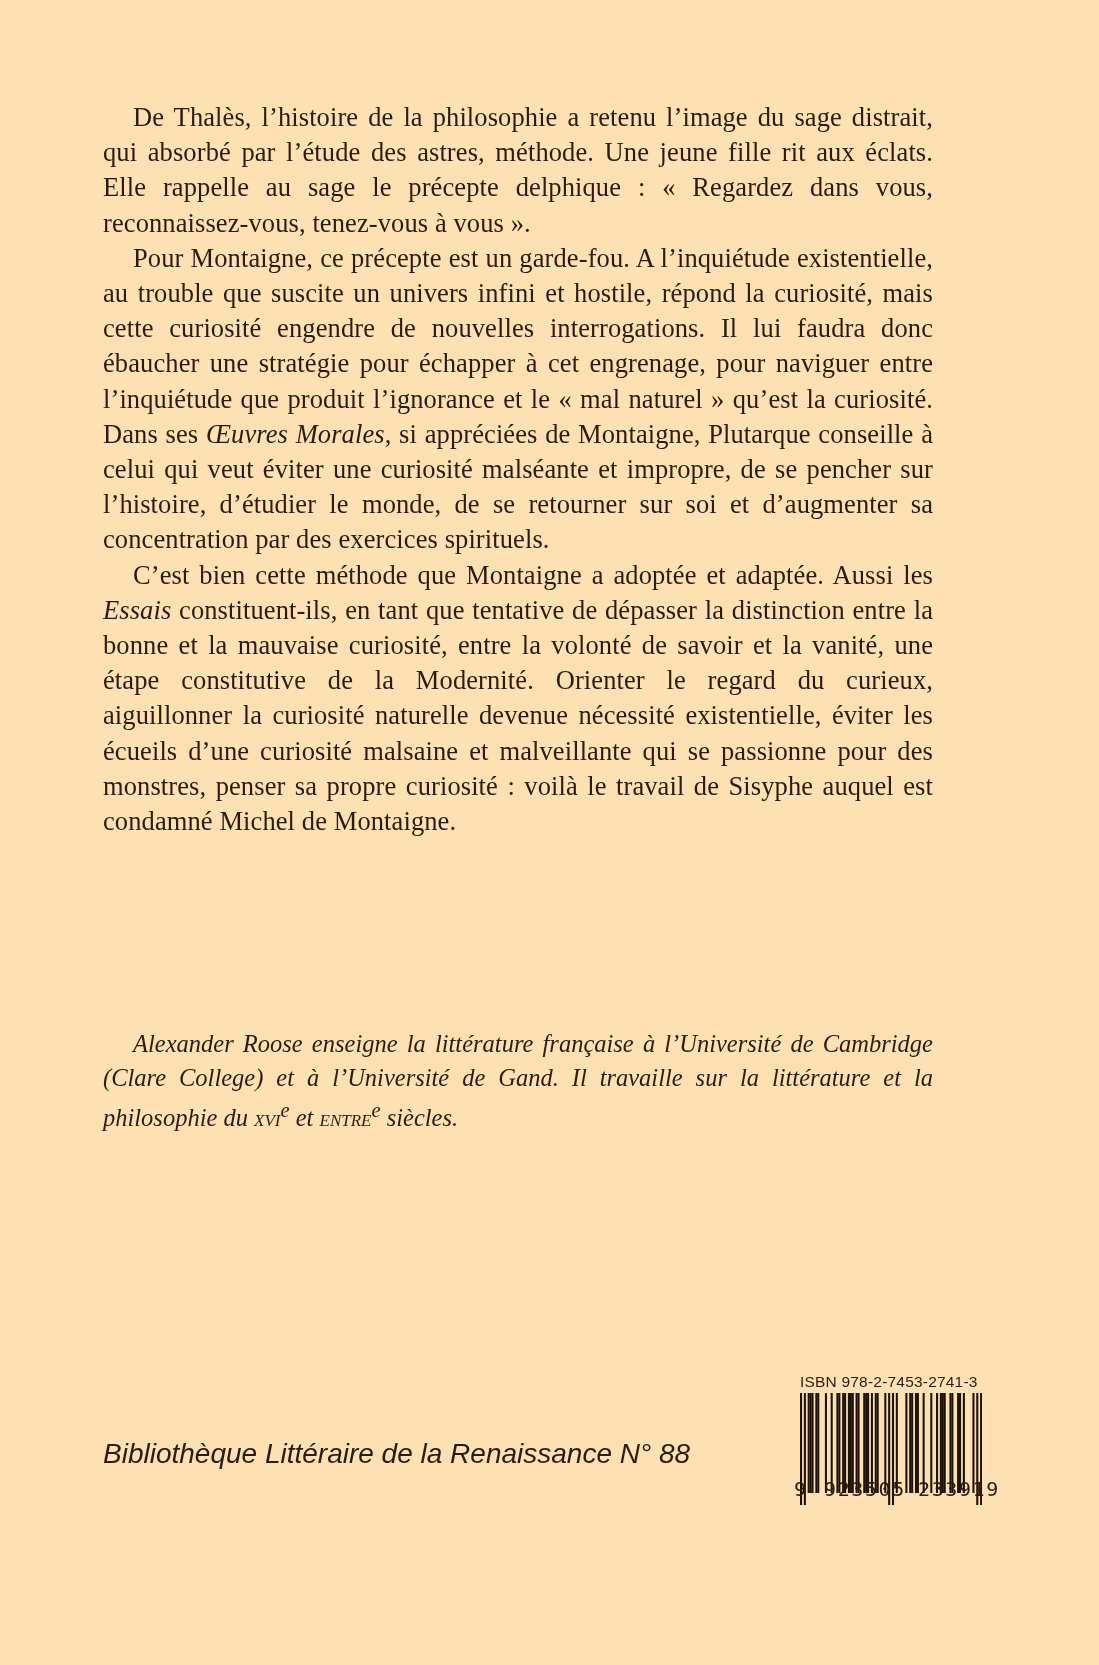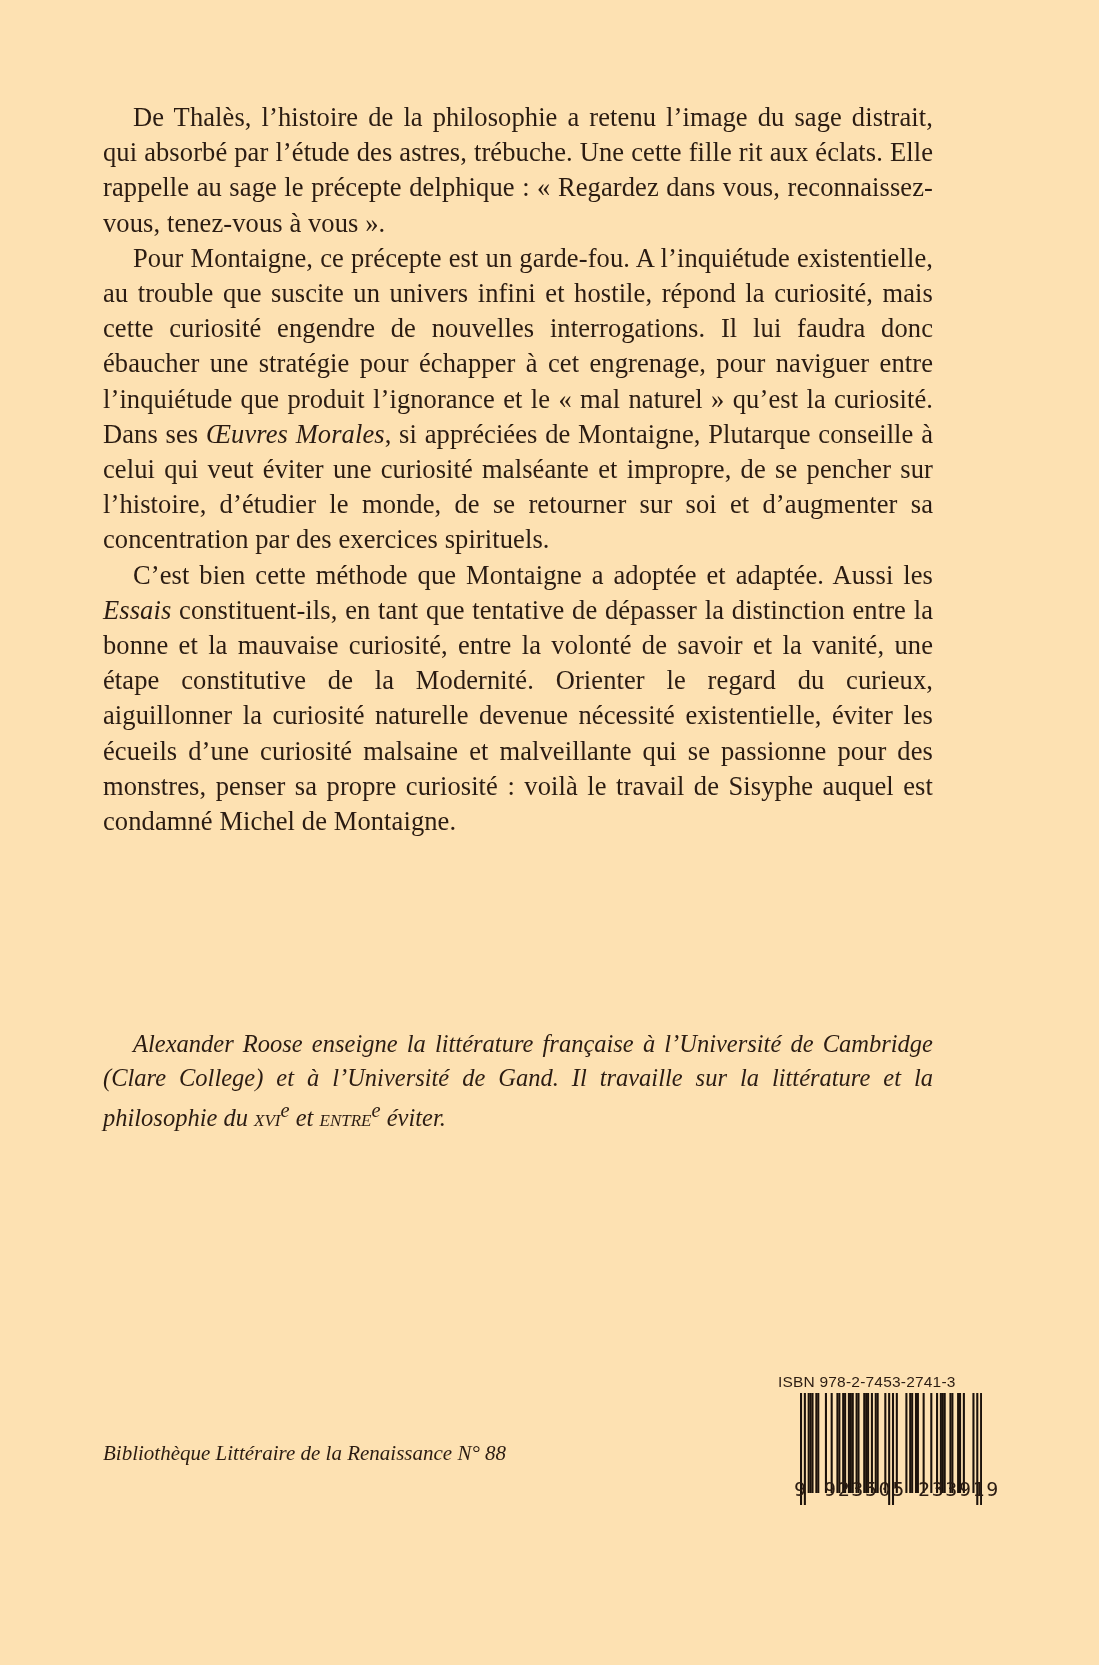--- a/index.html
+++ b/index.html
@@ -31,35 +31,35 @@
       font-style: italic;
       font-size: 24.5px;
       line-height: 33.5px;
       text-align: justify;
     }
     .bio p { margin: 0; text-indent: 30px; }
     .smallcaps { font-variant: small-caps; }
     .series {
       position: absolute;
       left: 103px; top: 1437px;
-      font-family: Liberation Serif, serif;
+      font-family: Liberation Sans, sans-serif;
       font-style: italic;
-      font-size: 21px;
+      font-size: 28px;
       line-height: 33px;
     }
     .barcode-block {
       position: absolute;
       left: 758px; top: 1373px;
       width: 230px;
     }
     .isbn-text {
       font-family: "Liberation Sans", sans-serif;
       font-size: 15.5px;
       letter-spacing: 0.2px;
-      margin-left: 20px;
+      margin-left: 42px;
       white-space: nowrap;
     }
     .bars {
       display: block;
       margin-left: 42px;
       margin-top: 2px;
     }
     .ean-digits {
       font-family: "DejaVu Sans Mono", "Liberation Mono", monospace;
       font-size: 20px;
@@ -68,27 +68,27 @@
       margin-top: -28px;
     }
     .ean-digits .d0 { position: absolute; left: 36px; top: 0; }
     .ean-digits .d1 { position: absolute; left: 66px; top: 0; letter-spacing: 1.6px; }
     .ean-digits .d2 { position: absolute; left: 160px; top: 0; letter-spacing: 1.6px; }
   </style>
 </head>
 <body>
 
 <div class="blurb">
-  <p>De Thalès, l’histoire de la philosophie a retenu l’image du sage distrait, qui absorbé par l’étude des astres, trébuche. Une cette fille rit aux éclats. Elle rappelle au sage le précepte delphique : « Regardez dans vous, reconnaissez-vous, tenez-vous à vous ».</p>
+  <p>De Thalès, l’histoire de la philosophie a retenu l’image du sage distrait, qui absorbé par l’étude des astres, méthode. Une jeune fille rit aux éclats. Elle rappelle au sage le précepte delphique : « Regardez dans vous, reconnaissez-vous, tenez-vous à vous ».</p>
   <p><span>Pour Montaigne, ce précepte est un garde-fou. A l’inquiétude existentielle, au trouble que suscite un univers infini et hostile, répond la curiosité, mais cette curiosité engendre de nouvelles interrogations. Il lui faudra donc ébaucher une stratégie pour échapper à cet engrenage, pour naviguer entre l’inquiétude que produit l’ignorance et le « mal naturel » qu’est la curiosité. Dans ses </span><em>Œuvres Morales</em><span>, si appréciées de Montaigne, Plutarque conseille à celui qui veut éviter une curiosité malséante et impropre, de se pencher sur l’histoire, d’étudier le monde, de se retourner sur soi et d’augmenter sa concentration par des exercices spirituels.</span></p>
   <p><span>C’est bien cette méthode que Montaigne a adoptée et adaptée. Aussi les </span><em>Essais</em><span> constituent-ils, en tant que tentative de dépasser la distinction entre la bonne et la mauvaise curiosité, entre la volonté de savoir et la vanité, une étape constitutive de la Modernité. Orienter le regard du curieux, aiguillonner la curiosité naturelle devenue nécessité existentielle, éviter les écueils d’une curiosité malsaine et malveillante qui se passionne pour des monstres, penser sa propre curiosité : voilà le travail de Sisyphe auquel est condamné Michel de Montaigne.</span></p>
 </div>
 
 <div class="bio">
-  <p><span>Alexander Roose enseigne la littérature française à l’Université de Cambridge (Clare College) et à l’Université de Gand. Il travaille sur la littérature et la philosophie du </span><span class="smallcaps">xvi</span><sup>e</sup><span> et </span><span class="smallcaps">entre</span><sup>e</sup><span> éviter.</span></p>
+  <p><span>Alexander Roose enseigne la littérature française à l’Université de Cambridge (Clare College) et à l’Université de Gand. Il travaille sur la littérature et la philosophie du </span><span class="smallcaps">xvi</span><sup>e</sup><span> et </span><span class="smallcaps">entre</span><sup>e</sup><span> siècles.</span></p>
 </div>
 
 <div class="series">
   <div>Bibliothèque Littéraire de la Renaissance N° 88</div>
 </div>
 
 <div class="barcode-block">
   <div class="isbn-text">ISBN  978-2-7453-2741-3</div>
   <svg class="bars" id="bars" width="182" height="112">
       <rect x="0.00" y="0" width="2.07" height="112" fill="#1c120b"></rect>

